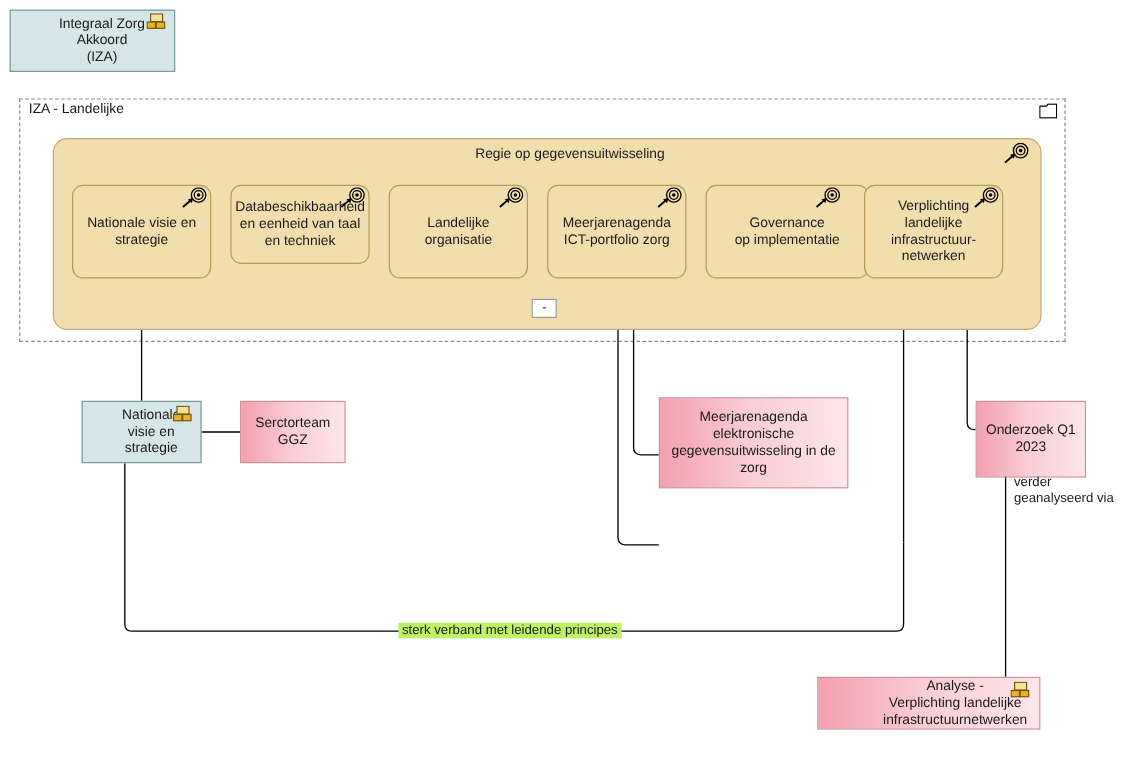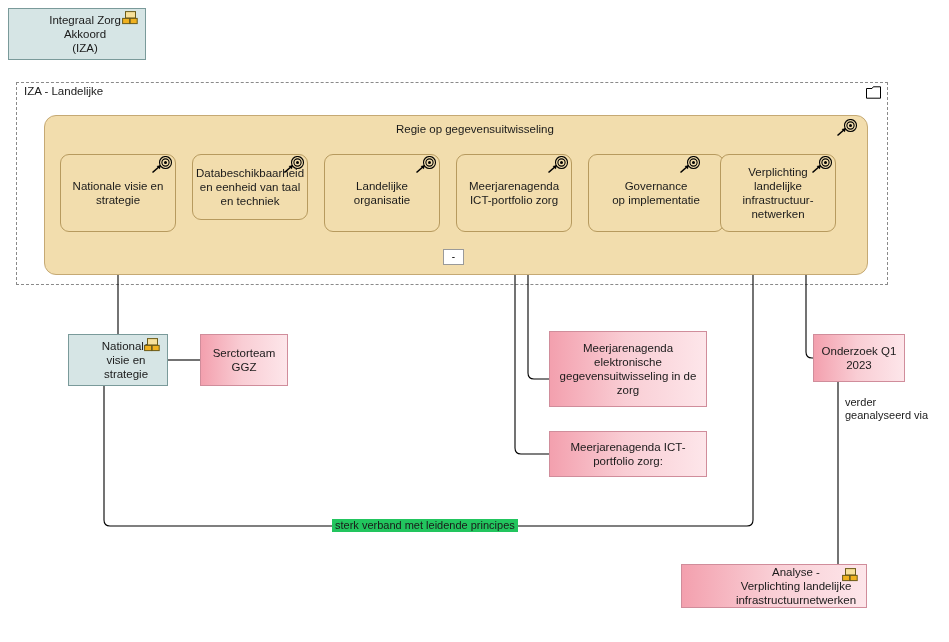--- a/index.html
+++ b/index.html
@@ -121,21 +121,21 @@
   #wires path, #wires line {
     fill: none;
     stroke: #000000;
     stroke-width: 1.1;
   }
 
   .edge-label {
     position: absolute;
     font-size: 11px;
     color: #1a1a1a;
-    background: #22c55e;
+    background: #bef264;
     padding: 0 3px;
     z-index: 7;
     white-space: pre-line;
     line-height: 13px;
   }
   .edge-label.nobg { background: transparent; }
 </style>
 </head>
 <body>
 
@@ -281,26 +281,22 @@
 GGZ</span>
   </div>
 
   <div class="node pink" style="left:549px; top:331px; width:158px; height:76px;">
     <span class="lbl">Meerjarenagenda
 elektronische
 gegevensuitwisseling in de
 zorg</span>
   </div>
 
-  <div class="node pink" style="left:549px; top:431px; width:158px; height:46px;">
-    <span class="lbl">Meerjarenagenda ICT-
-portfolio zorg:</span>
-  </div>
-
-  <div class="node pink" style="left:813px; top:334px; width:92px; height:48px;">
+
+  <div class="node pink" style="left:813px; top:334px; width:92px; height:64px;">
     <span class="lbl">Onderzoek Q1
 2023</span>
   </div>
 
   <div class="node pink" style="left:681px; top:564px; width:186px; height:44px;padding-left:44px;">
     <span class="lbl">Analyse -
 Verplichting landelijke
 infrastructuurnetwerken</span>
   </div>
   <div class="icon" style="left:842px; top:568px;">

